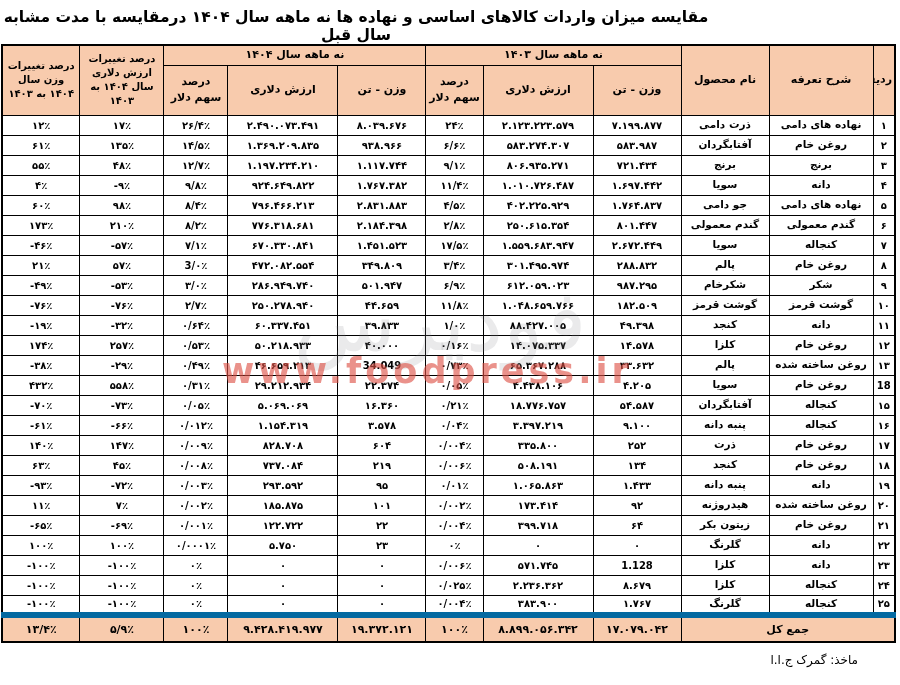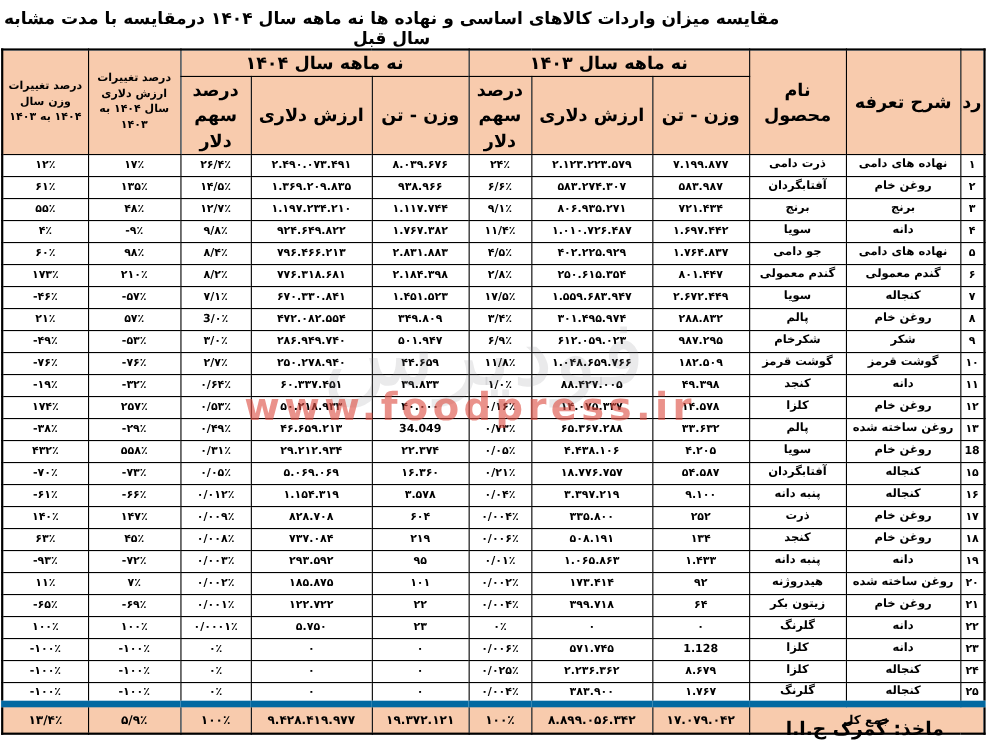--- a/index.html
+++ b/index.html
@@ -26,35 +26,35 @@
   }
   table.main th, table.main td {
     border:1px solid #000;
     text-align:center;
     vertical-align:middle;
     font-weight:bold;
     color:#000;
     padding:0 2px;
     overflow:hidden;
   }
-  thead th { background:#f8cbad; font-size:16px; line-height:1.45; }
+  thead th { background:#f8cbad; font-size:11px; line-height:1.45; }
   thead tr.group-row th { height:20px; }
   thead tr.sub-row th { height:50px; }
   thead th.chg { font-size:10px; line-height:1.4; }
   tbody td { background:#ffffff; height:20px; font-size:10.5px; line-height:1.1; }
   td.num { direction:ltr; font-size:10px; white-space:nowrap; }
   td.txt { font-size:10.5px; white-space:nowrap;margin-top:40px; }
   tr.total td {
     background:#f8cbad; height:27px;
     border-top:6px solid #0369a1;
     font-size:11px;
   }
   .source {
     position:absolute; top:653px; right:42px;
-    direction:rtl; font-size:17px; font-weight:bold; color:#000;
+    direction:rtl; font-size:12px; font-weight:normal; color:#000;
   }
   .wm-logo {
     position:absolute; top:272px; left:160px; width:560px;
     text-align:center;
     font-size:84px; font-weight:normal;
     color:rgba(140,140,145,0.18);
     direction:rtl;
     pointer-events:none;
     user-select:none;
     letter-spacing:6px;

